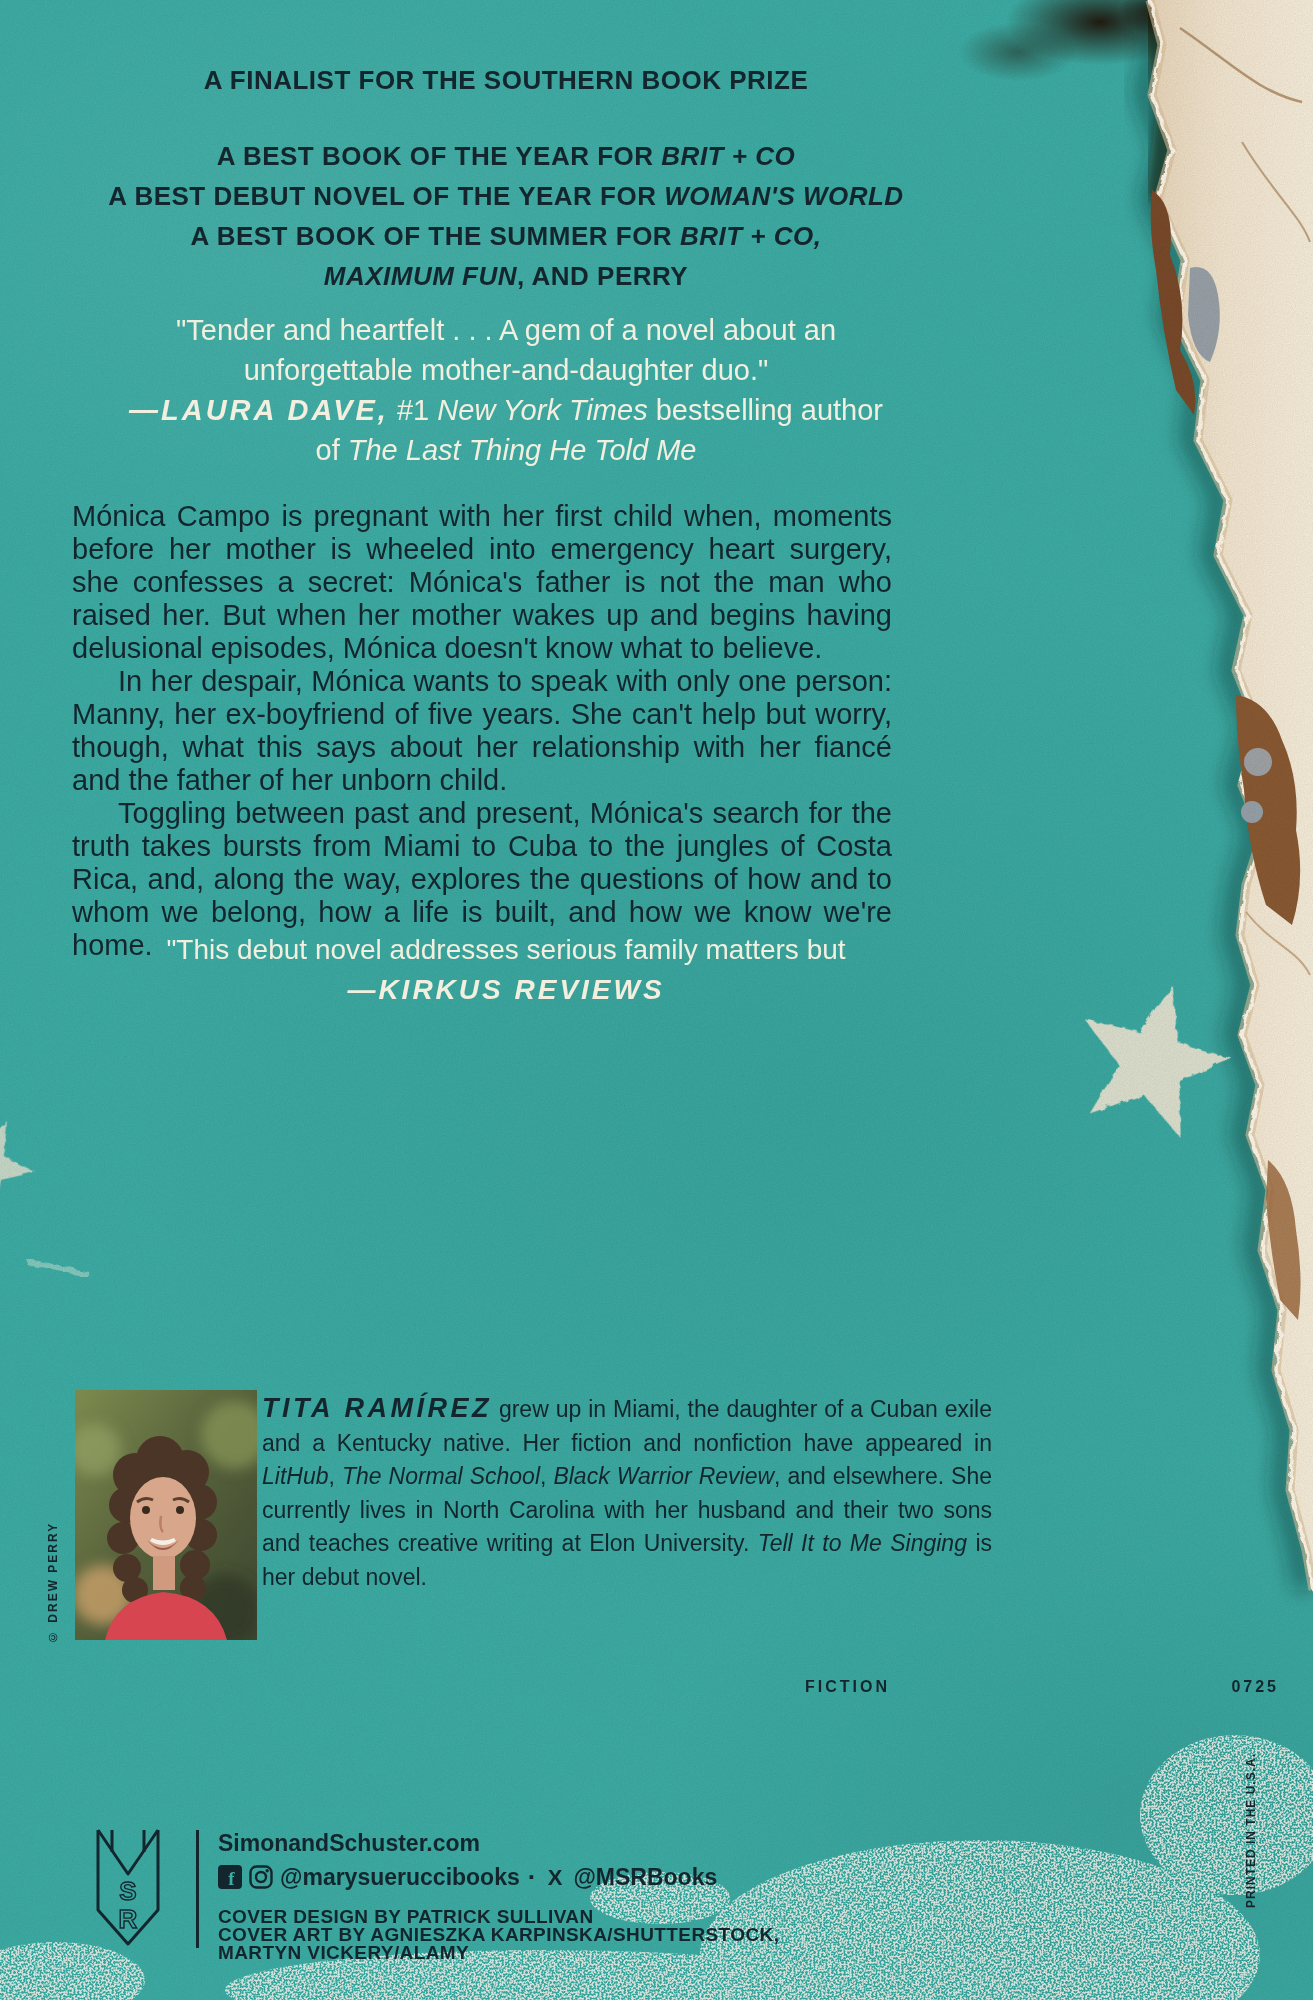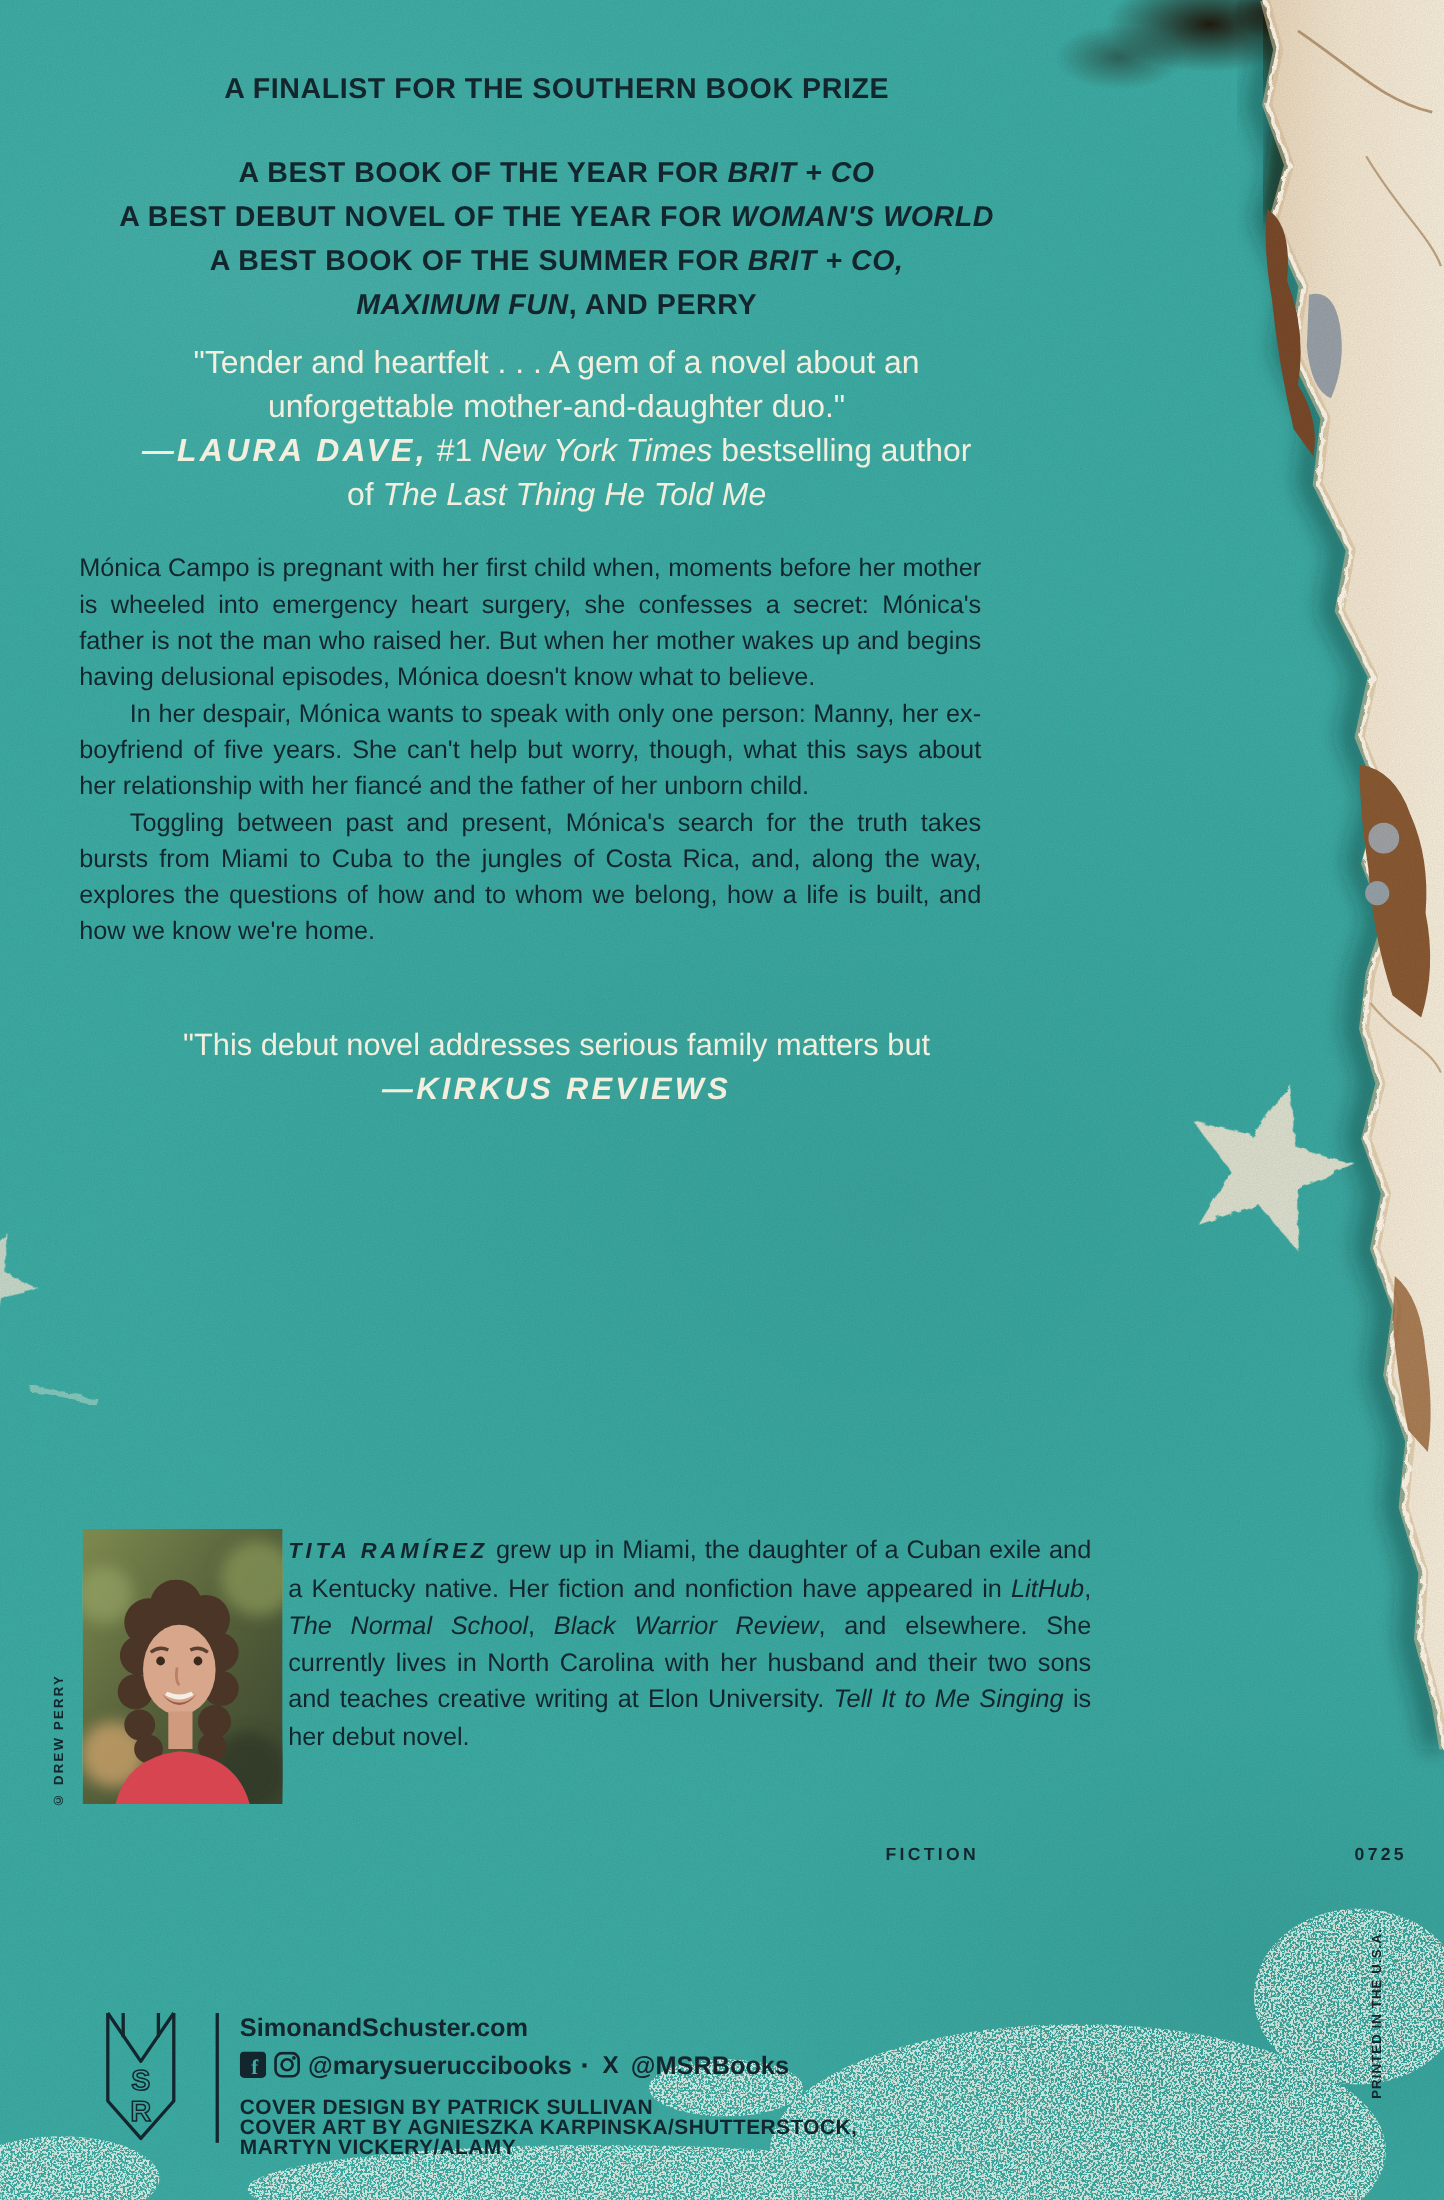--- a/index.html
+++ b/index.html
@@ -19,26 +19,26 @@
   .deco{position:absolute;top:0;left:0;pointer-events:none;}
   .txt{position:absolute;color:#13262e;z-index:2;}
   .cream{color:#f2efdf;}
   .it{font-style:italic;}
   .bd{font-weight:bold;}
   .stamp{font-weight:bold;letter-spacing:3px;font-style:italic;}
   .center{text-align:center;}
   .awards{left:56px;width:900px;top:60px;font-weight:bold;font-size:26px;line-height:40px;letter-spacing:0.5px;}
   .awards .gap{height:36px;}
   .quote1{left:96px;width:820px;top:310px;font-size:29px;line-height:40px;}
-  .synopsis{left:72px;width:820px;top:500px;font-size:23px;line-height:33px;text-align:justify;}
+  .synopsis{left:72px;width:820px;top:500px;font-size:29px;line-height:33px;text-align:justify;}
   .synopsis p{margin:0;}
   .synopsis p.ind{text-indent:46px;}
   .quote2{left:96px;width:820px;top:930px;font-size:28px;line-height:40px;}
   .bio{left:262px;width:730px;top:1392px;font-size:23px;line-height:33.5px;text-align:justify;}
-  .bio .stamp{font-size:20px;letter-spacing:3.5px;}
+  .bio .stamp{font-size:27px;letter-spacing:3.5px;}
   .photo{position:absolute;left:75px;top:1390px;width:182px;height:250px;z-index:2;overflow:hidden;}
   .vtext{writing-mode:vertical-rl;transform:rotate(180deg);font-weight:bold;}
   .photo-credit{left:46px;top:1492px;height:152px;font-size:12px;letter-spacing:2px;}
   .printed{left:1244px;top:1748px;height:160px;font-size:12px;letter-spacing:1px;}
   .pub-logo{position:absolute;left:86px;top:1824px;z-index:2;}
   .pub-divider{position:absolute;left:196px;top:1830px;width:2.5px;height:118px;background:#13262e;z-index:2;}
   .pub-site{left:218px;top:1830px;font-size:23px;font-weight:bold;}
   .pub-social{left:218px;top:1862px;height:30px;display:flex;align-items:center;gap:7px;font-size:23px;font-weight:bold;}
   .pub-social .dot{font-size:26px;margin:0 1px;}
   .pub-credits{left:218px;top:1908px;font-size:19px;font-weight:bold;line-height:18px;letter-spacing:0.4px;}

